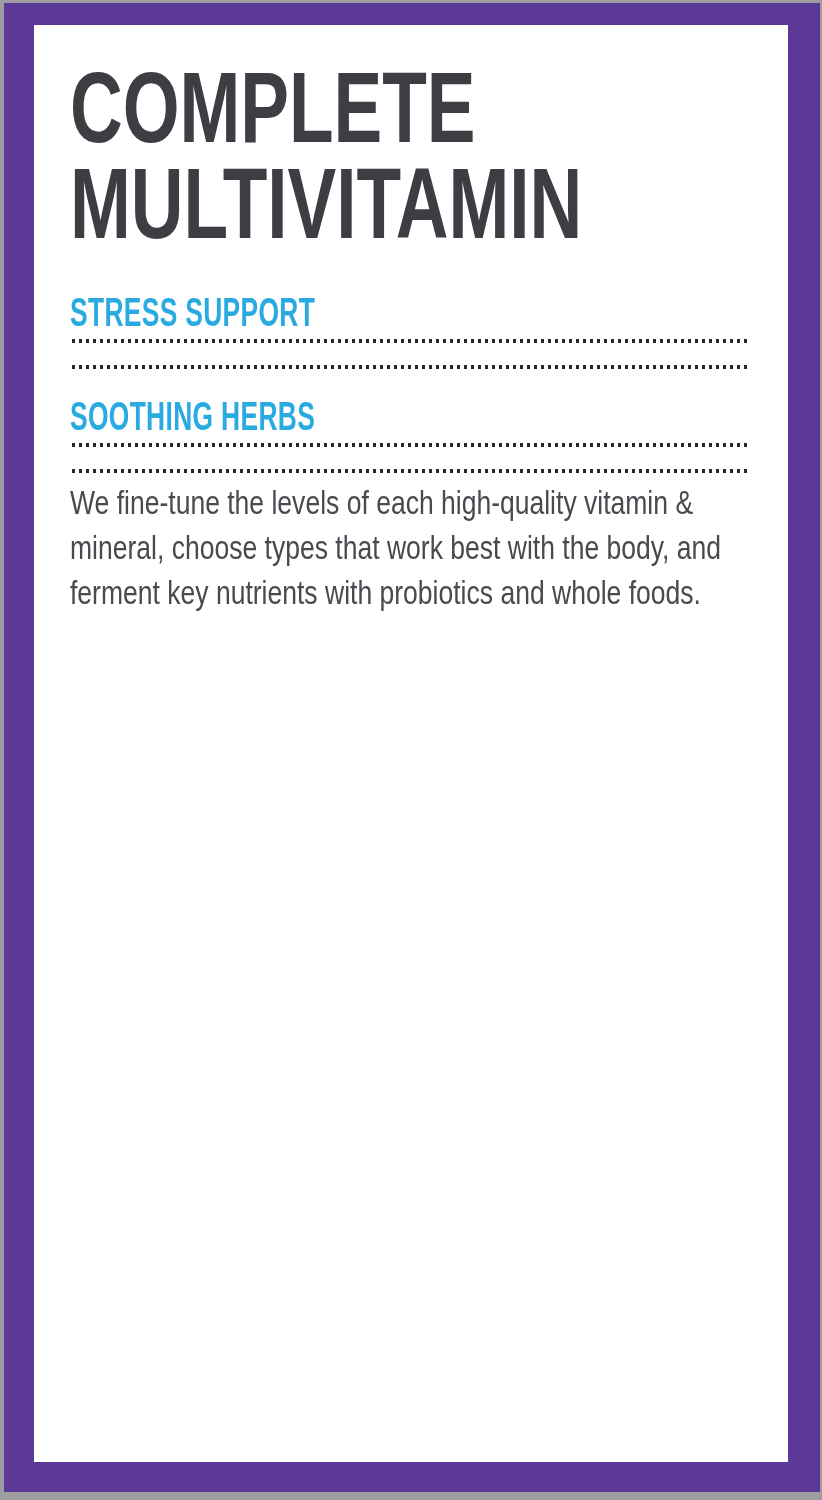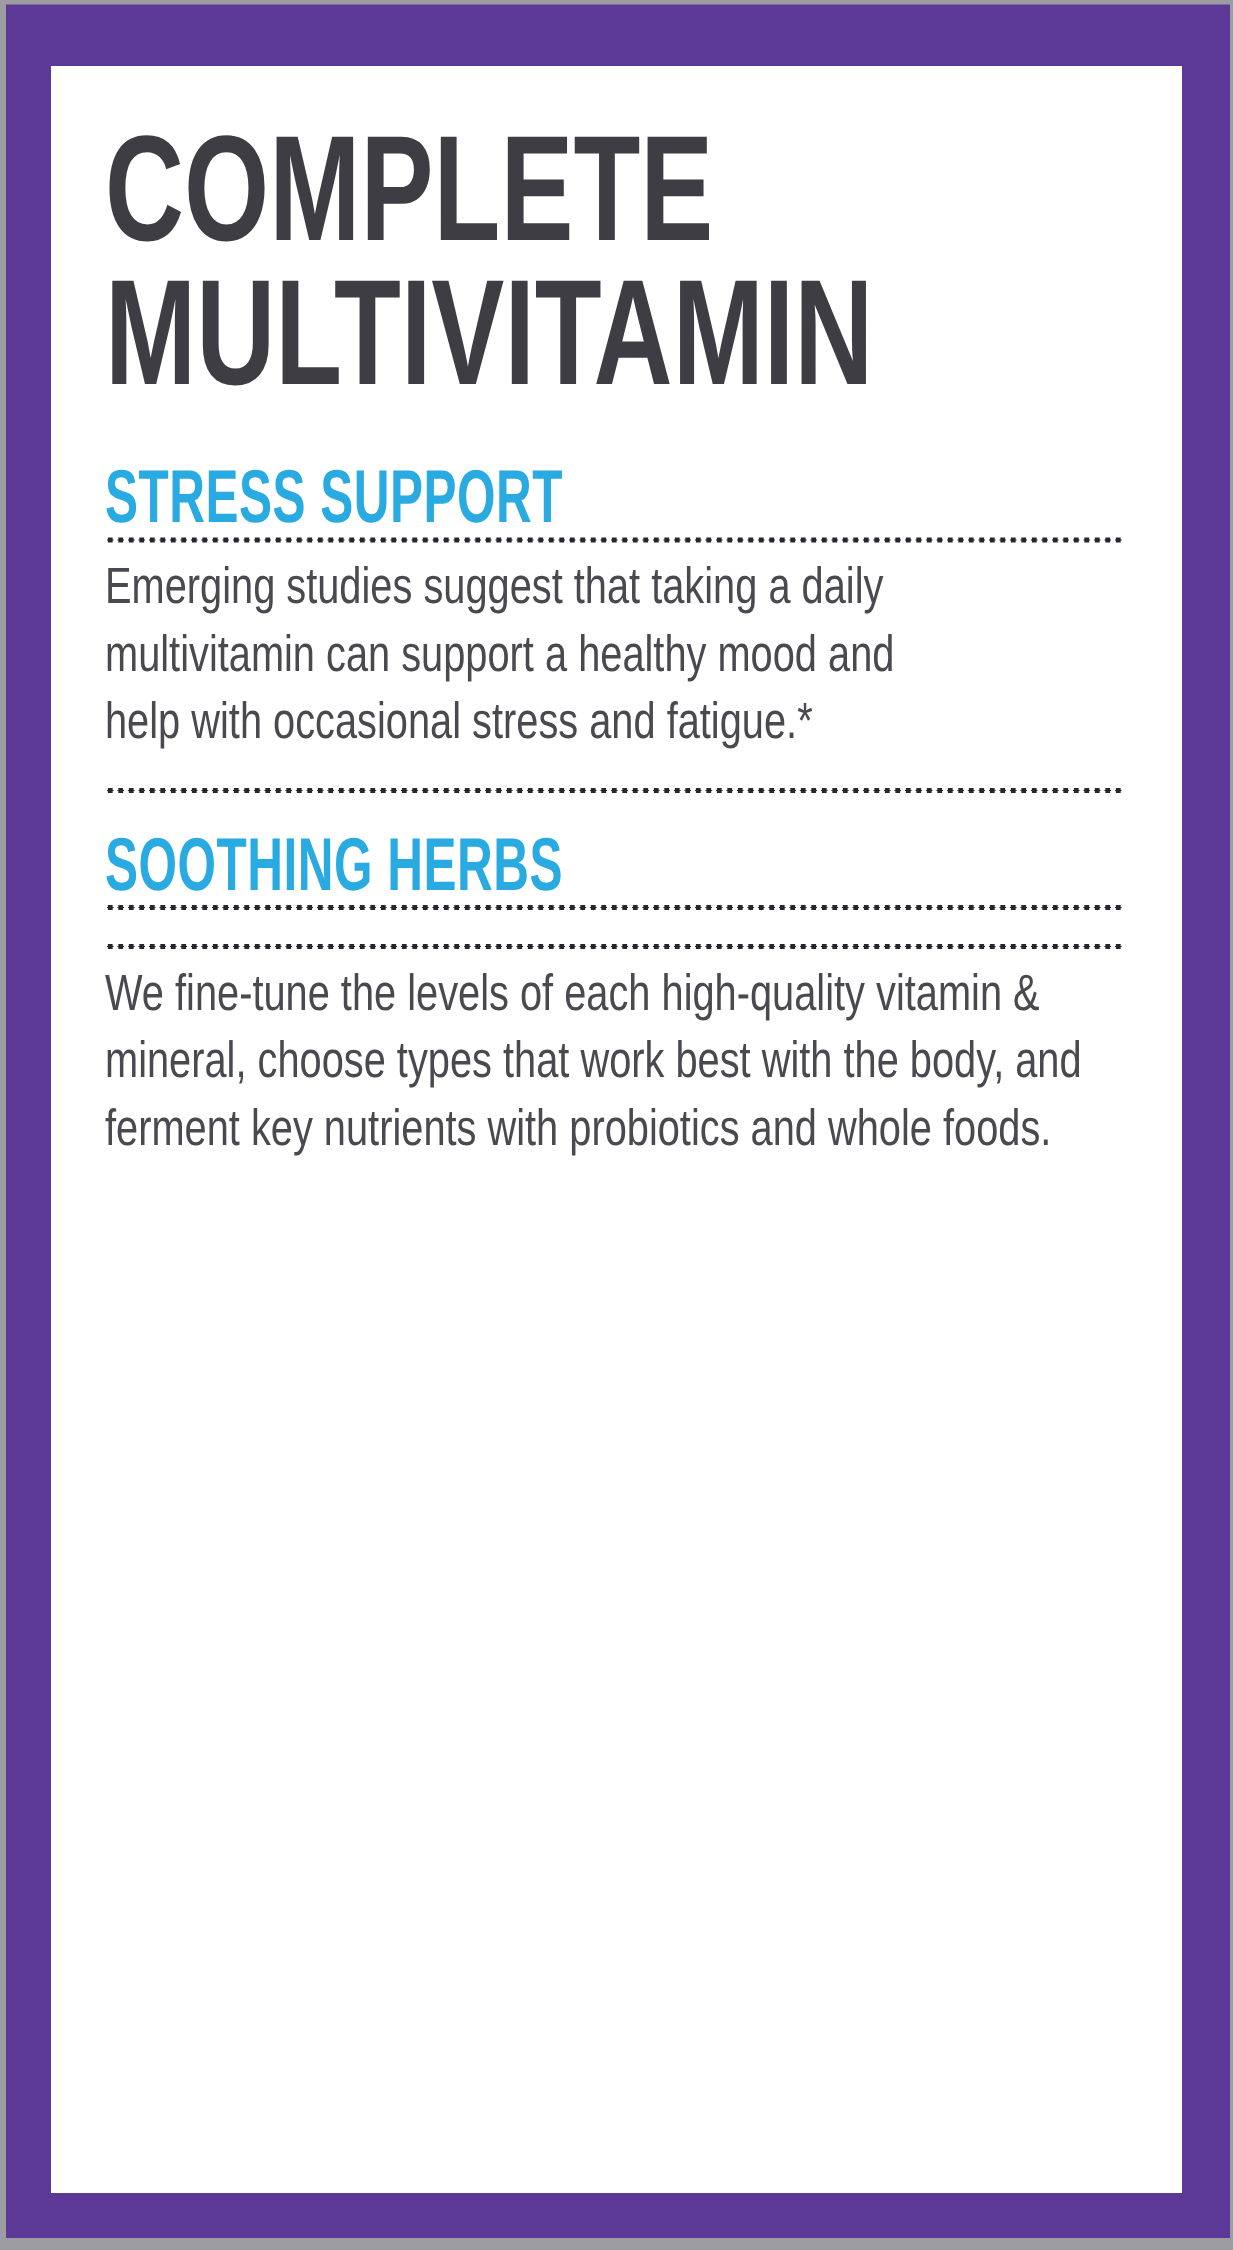--- a/index.html
+++ b/index.html
@@ -11,21 +11,21 @@
     height: 1500px;
     background: #9d9da1;               
     font-family: "Liberation Sans", sans-serif;
     overflow: hidden;
   }
 
   .purple-frame {
     position: absolute;
     left: 4px; top: 3px; right: 2px; bottom: 8px;
     background: #5c3897;               
-    padding: 41px 32px 30px 30px;
+    padding: 22px 32px 30px 30px;
   }
 
   .white-panel {
     width: 100%;
     height: 100%;
     background: #ffffff;
     padding: 34px 40px 0 36px;
     overflow: hidden;
   }
 
@@ -46,21 +46,21 @@
     transform-origin: 0 50%;
   }
 
   
   .feature { margin: 0 0 20px 0; }
 
   .feature-heading {
     margin: 0;
     padding: 0;
     color: #29abe2;
-    font-size: 50px;
+    font-size: 40px;
     font-weight: bold;
     line-height: 52px;
     white-space: nowrap;
   }
   .squeeze {
     display: inline-block;
     transform: scaleX(0.66);
     transform-origin: 0 50%;
     letter-spacing: 0.5px;
   }
@@ -93,25 +93,20 @@
     <div class="white-panel">
 
       <h1 class="title">
         <span class="title-line">COMPLETE</span>
         <span class="title-line">MULTIVITAMIN</span>
       </h1>
 
       <section class="feature">
         <h2 class="feature-heading"><span class="squeeze">STRESS SUPPORT</span></h2>
         <div class="dotline"></div>
-        <div class="feature-body">
-          <div class="body-line">Emerging studies suggest that taking a daily</div>
-          <div class="body-line">multivitamin can support a healthy mood and</div>
-          <div class="body-line">help with occasional stress and fatigue.*</div>
-        </div>
       </section>
 
 
       <section class="feature">
         <div class="dotline"></div>
       </section>
 
       <section class="feature">
         <h2 class="feature-heading"><span class="squeeze">SOOTHING HERBS</span></h2>
         <div class="dotline"></div>

